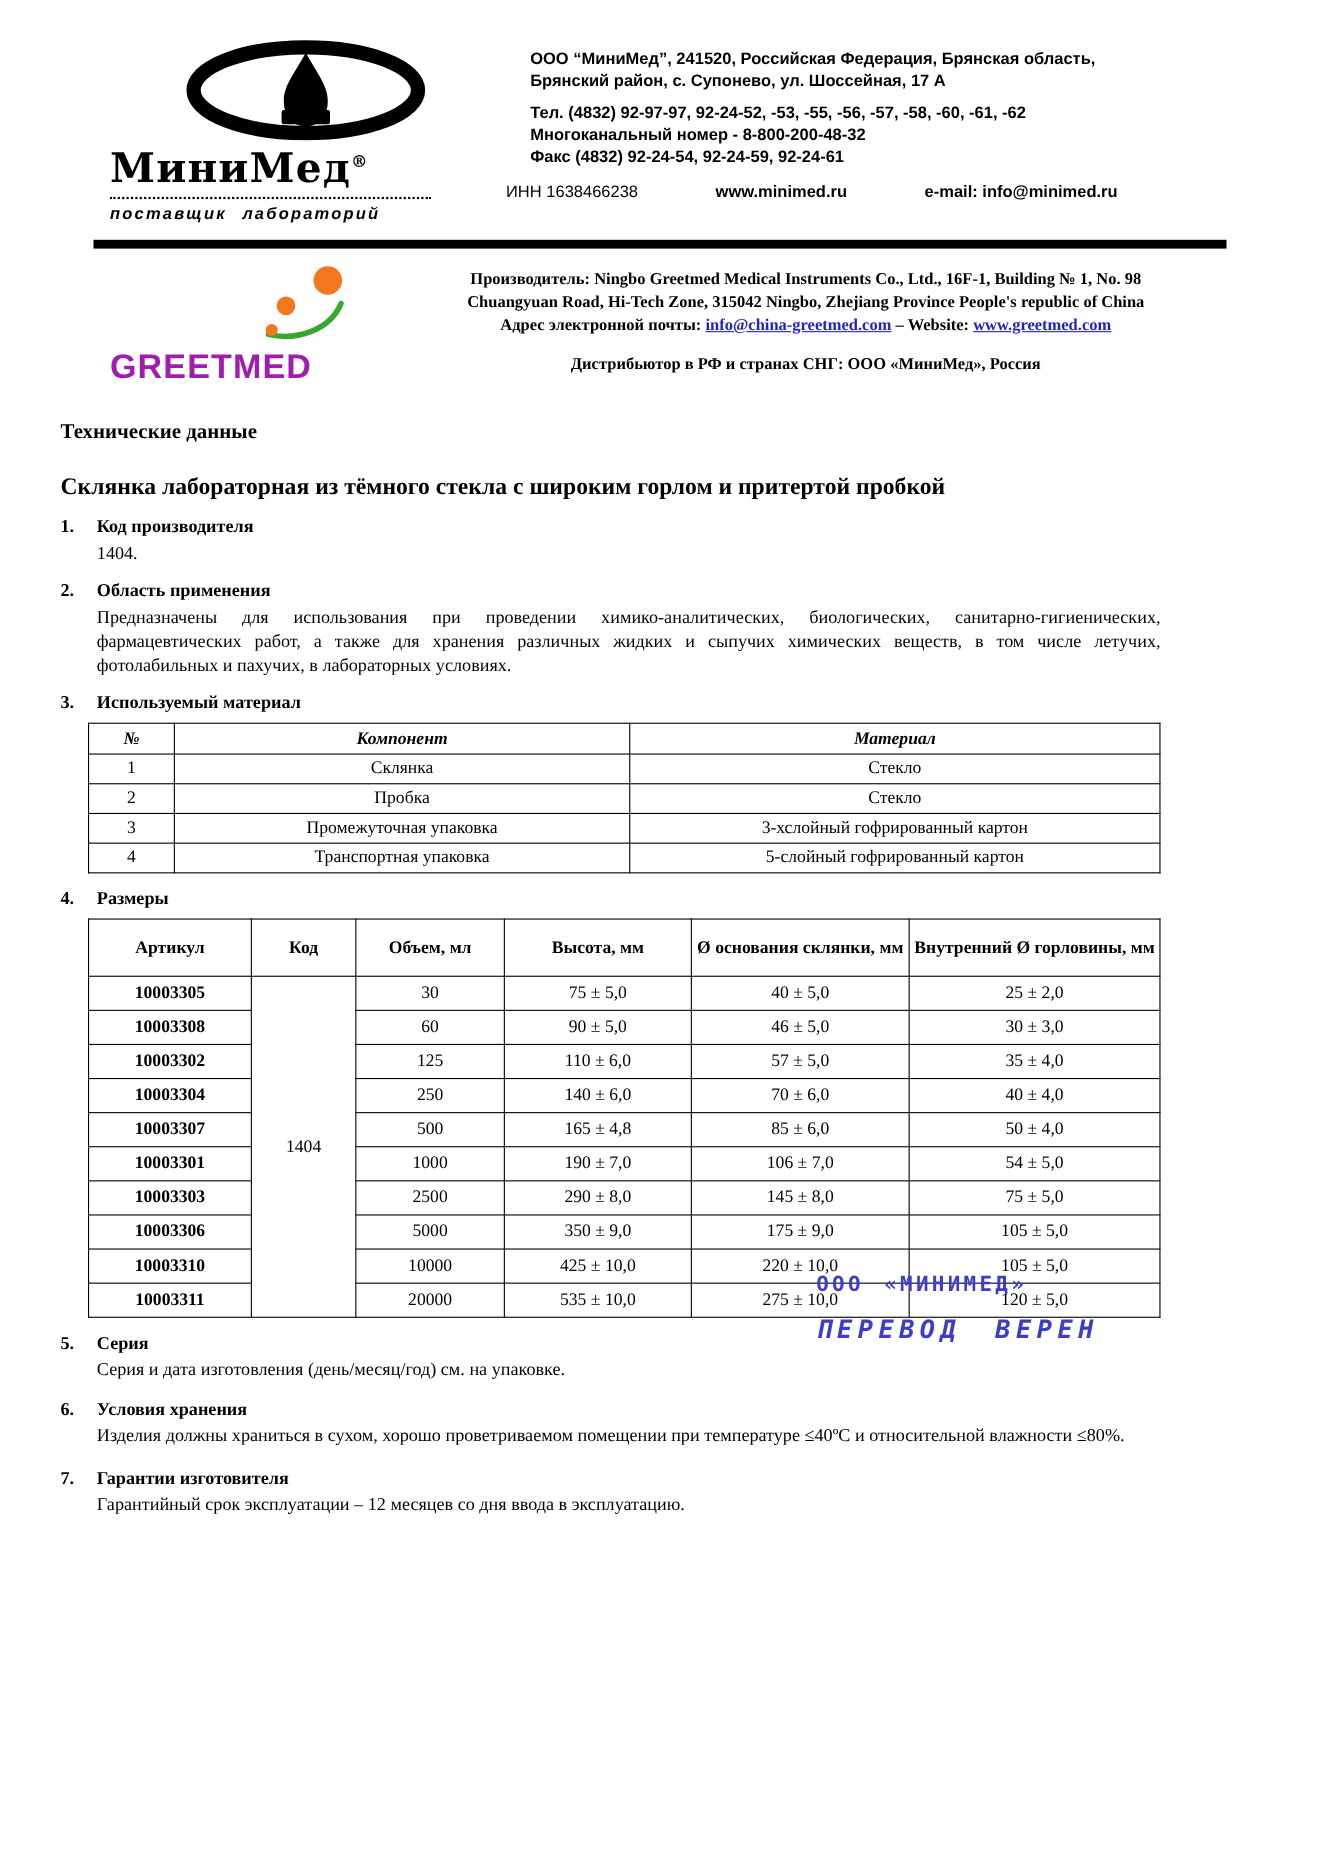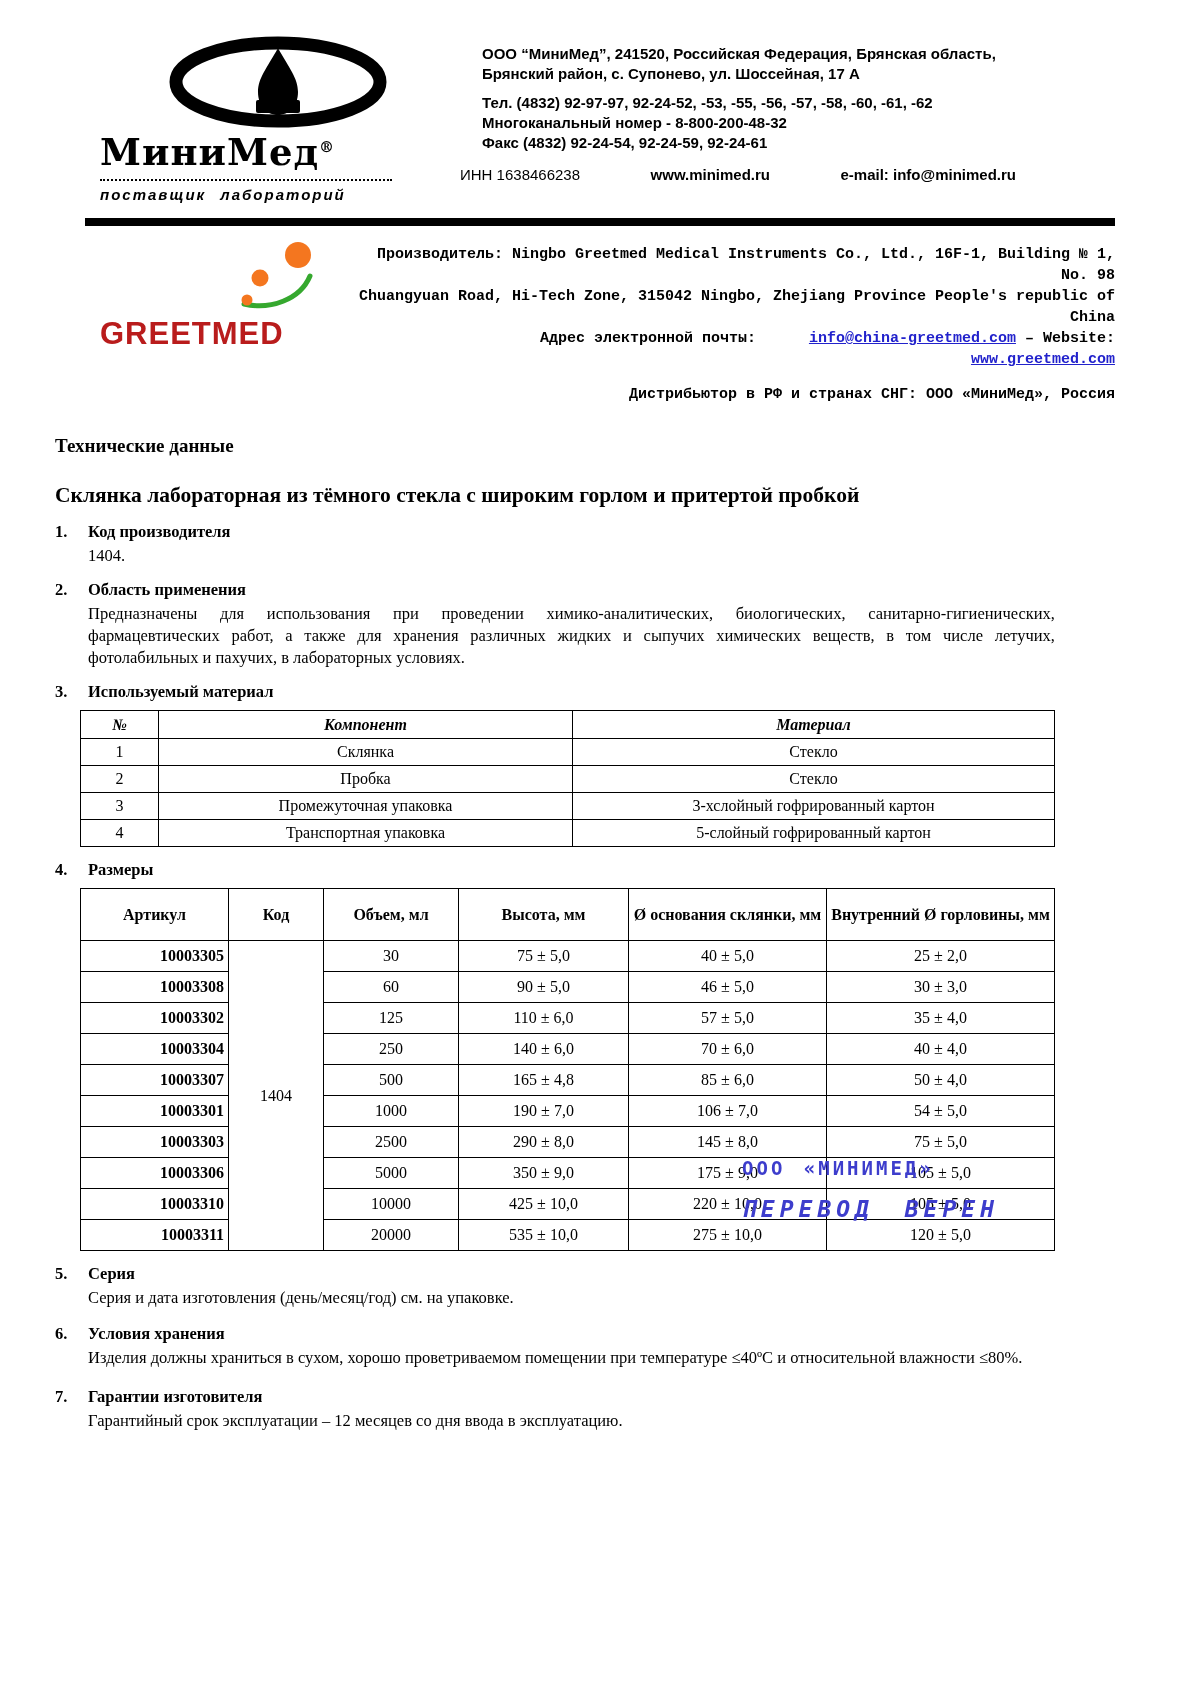--- a/index.html
+++ b/index.html
@@ -23,25 +23,25 @@
   .inn-row { display:flex; justify-content:space-between; margin-top:12px; }
   .inn-text { font-weight:normal; }
 
   .black-bar { height:8px; background:#000; margin:15px 85px 0 85px; }
 
   
   .manufacturer { display:flex; margin:12px 85px 0 100px; }
   .greetmed-block { flex:0 0 250px; width:250px; }
   .greetmed-svg { display:block; margin-left:60px; margin-top:2px; }
   .greetmed-text { font-family:"Liberation Sans", sans-serif; font-weight:bold; font-size:31px;
-    letter-spacing:1px; color:#b91c1c; margin-top:0px; }
-  .manufacturer-info { flex:1; text-align:right; font-family:Liberation Mono, monospace;
+    letter-spacing:1px; color:#a21caf; margin-top:0px; }
+  .manufacturer-info { flex:1; text-align:center; font-family:Liberation Serif, serif;
     font-weight:bold; font-size:15px; line-height:21px; padding-top:6px; }
   .manufacturer-info .distributor { margin-top:14px; }
-  a.link, .link { color:#2222cc; text-decoration:underline; cursor:pointer;margin-left:44px; }
+  a.link, .link { color:#2222cc; text-decoration:underline; cursor:pointer; }
 
   
   .title-wrap { margin:0 145px 0 55px; text-align:left; }
   .doc-title { margin-top:30px; font-size:19px; font-weight:bold; }
   .doc-subtitle { margin-top:26px; font-size:21.5px; font-weight:bold; }
 
   
   .sections { margin:14px 145px 0 55px; font-size:16.5px; }
   .section { margin-top:13px; }
   .sec-head { display:flex; font-weight:bold; }
@@ -51,21 +51,21 @@
 
   
   table { border-collapse:collapse; width:975px; margin:8px 0 0 25px; font-size:16px; table-layout:fixed; }
   td, th { border:1px solid #000; text-align:center; vertical-align:middle; padding:2px 4px; }
 
   .materials-table th { font-weight:bold; font-style:italic; height:28px; }
   .materials-table td { height:27px; }
 
   .sizes-table th { font-weight:bold; height:52px; line-height:21px; }
   .sizes-table td { height:31px; }
-  .sizes-table td.article { font-weight:bold;text-align:right; }
+  .sizes-table td.article { font-weight:bold; }
 
   
   .stamp { position:absolute; left:742px; top:1157px; color:#3d3dcc;
     font-family:"DejaVu Sans Mono", monospace; font-weight:bold; }
   .stamp-line1 { font-size:19px; letter-spacing:3px; word-spacing:4px; }
   .stamp-line2 { font-size:23px; letter-spacing:5px; word-spacing:12px; margin-top:17px;font-style:italic; }
 </style>
 </head>
 <body>
 

